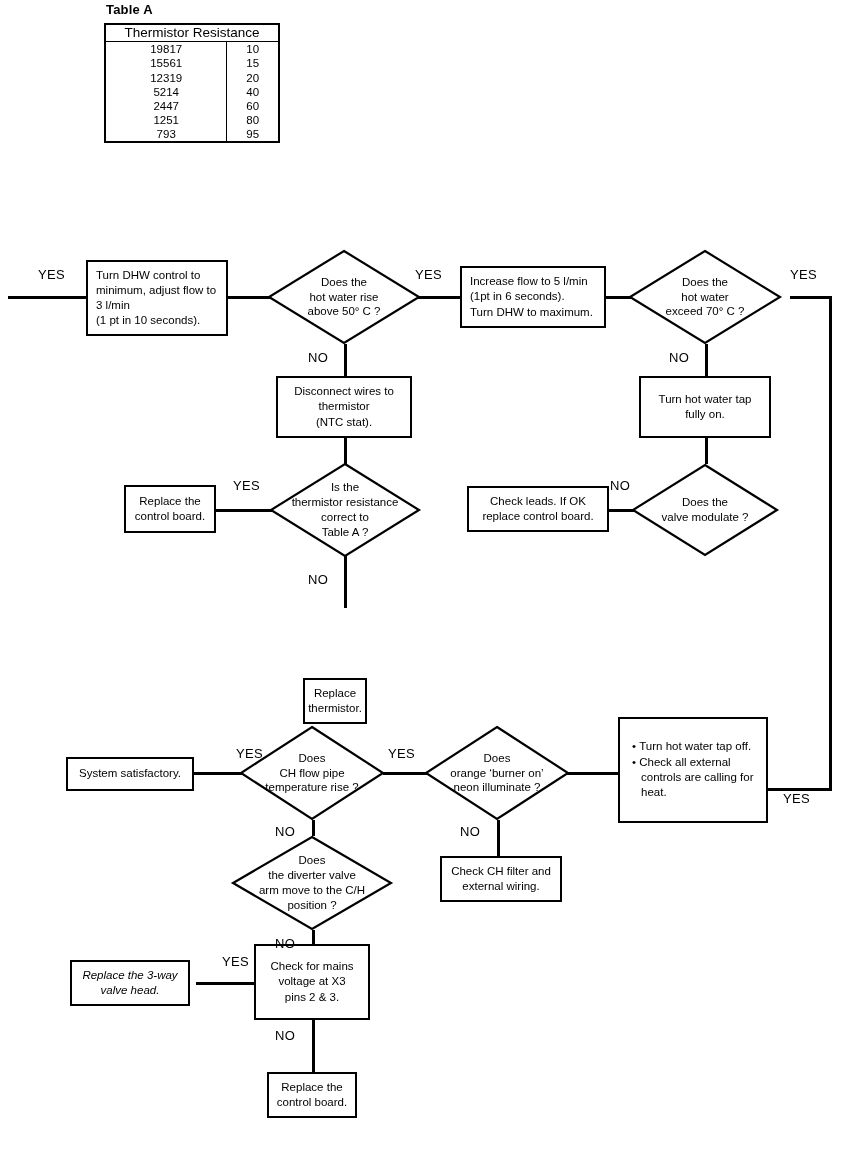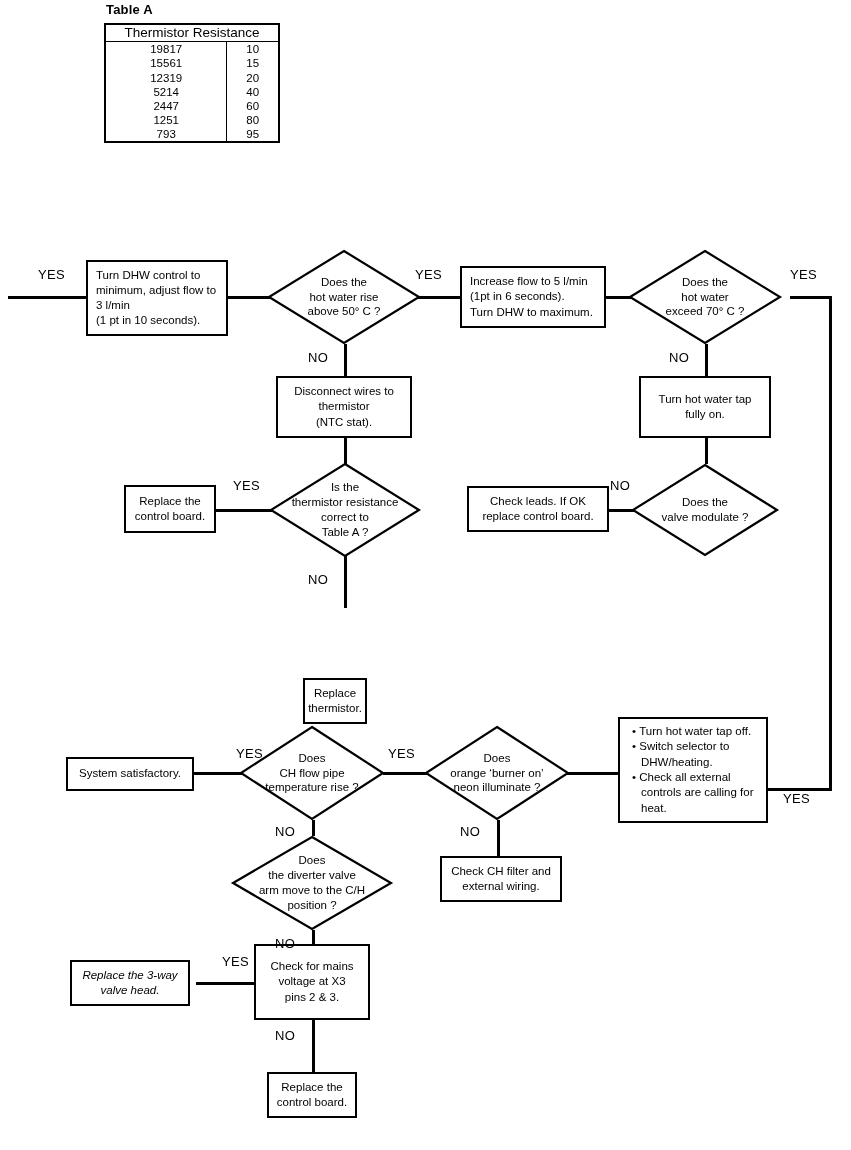--- a/index.html
+++ b/index.html
@@ -362,21 +362,20 @@
       <span>orange ‘burner on’</span><br>
       <span>neon illuminate ?</span>
     </div>
   </div>
 </div>
 
 <div class="node" style="left:618px; top:717px; width:150px; height:106px;">
   <div class="inner">
     <div class="bullets">
       <span class="b">•&nbsp;<span>Turn hot water tap off.</span></span>
-      <span class="b">•&nbsp;<span>Switch selector to DHW/heating.</span></span>
       <span class="b">•&nbsp;<span>Check all external controls are calling for heat.</span></span>
     </div>
   </div>
 </div>
 
 <div class="diamond" style="left:232px; top:836px; width:160px; height:94px;">
   <svg width="160" height="94" viewBox="0 0 160 94">
     <polygon points="80,1 159,47 80,93 1,47" fill="#fff" stroke="#000" stroke-width="2.2"></polygon>
   </svg>
   <div class="dlabel">

